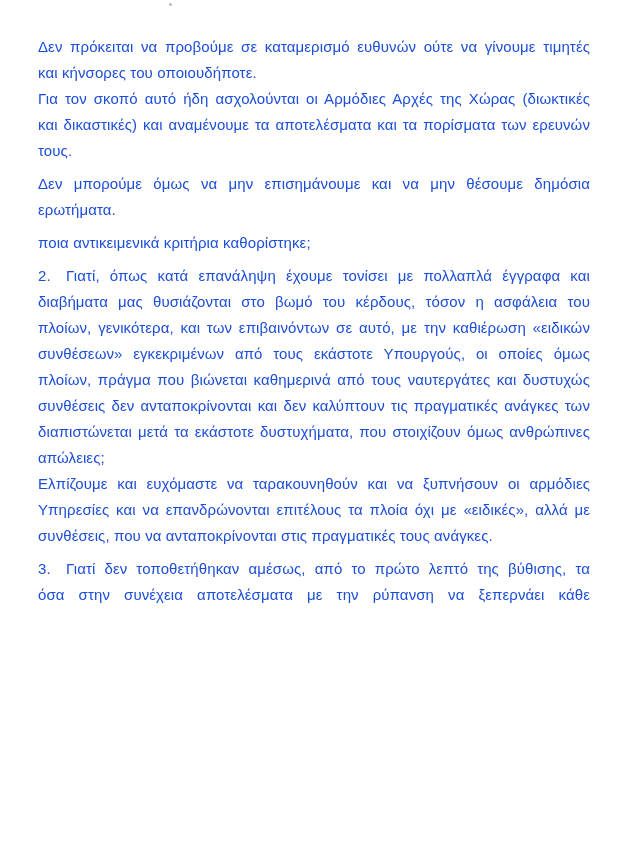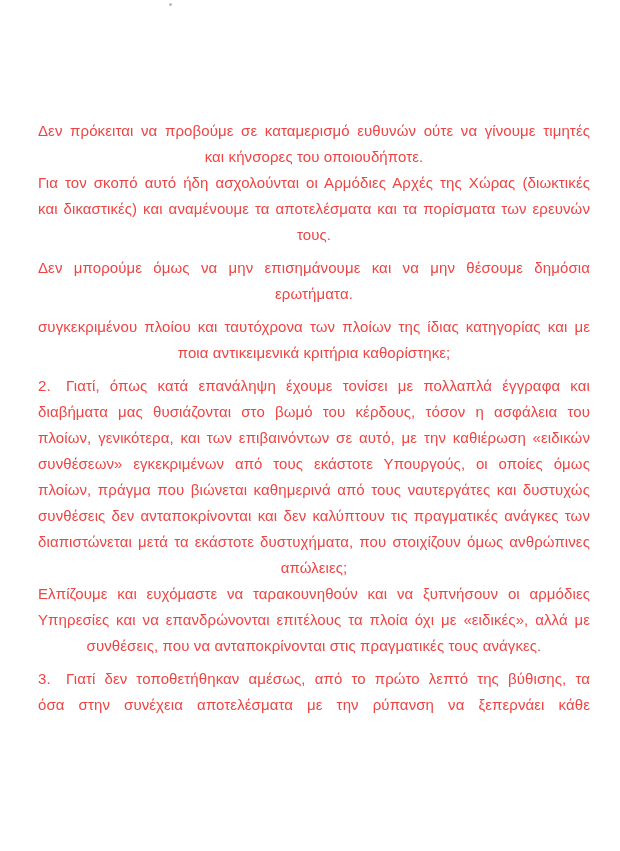--- a/index.html
+++ b/index.html
@@ -6,32 +6,32 @@
     margin: 0;
     padding: 0;
     background: #ffffff;
   }
   .page {
     position: relative;
     width: 620px;
     height: 851px;
     background: #ffffff;
     box-sizing: border-box;
-    padding: 118px 30px 0 38px;
-    color: #ef4444;
+    padding: 34px 30px 0 38px;
+    color: #1d4ed8;
     font-family: "Liberation Sans", sans-serif;
     overflow: hidden;
   }
   .para { margin: 0; }
   .gap { margin-top: 7px; }
   .line {
     font-size: 15px;
     line-height: 26px;
     letter-spacing: 0.1px;
-    text-align: center;
+    text-align: left;
     white-space: normal;
   }
   .j {
     text-align: justify;
     text-align-last: justify;
   }
   .num {
     display: inline-block;
     min-width: 28px;
   }
@@ -62,21 +62,20 @@
     <div class="line j">και δικαστικές) και αναμένουμε τα αποτελέσματα και τα πορίσματα των ερευνών</div>
     <div class="line">τους.</div>
   </div>
 
   <div class="para gap">
     <div class="line j">Δεν μπορούμε όμως να μην επισημάνουμε και να μην θέσουμε δημόσια</div>
     <div class="line">ερωτήματα.</div>
   </div>
 
   <div class="para gap">
-    <div class="line j">συγκεκριμένου πλοίου και ταυτόχρονα των πλοίων της ίδιας κατηγορίας και με</div>
     <div class="line">ποια αντικειμενικά κριτήρια καθορίστηκε;</div>
   </div>
 
   <div class="para gap">
     <div class="line j"><span class="num">2.</span><span>Γιατί, όπως κατά επανάληψη έχουμε τονίσει με πολλαπλά έγγραφα και</span></div>
     <div class="line j">διαβήματα μας θυσιάζονται στο βωμό του κέρδους, τόσον η ασφάλεια του</div>
     <div class="line j">πλοίων, γενικότερα, και των επιβαινόντων σε αυτό, με την καθιέρωση «ειδικών</div>
     <div class="line j">συνθέσεων» εγκεκριμένων από τους εκάστοτε Υπουργούς, οι οποίες όμως</div>
     <div class="line j">πλοίων, πράγμα που βιώνεται καθημερινά από τους ναυτεργάτες και δυστυχώς</div>
     <div class="line j">συνθέσεις δεν ανταποκρίνονται και δεν καλύπτουν τις πραγματικές ανάγκες των</div>

